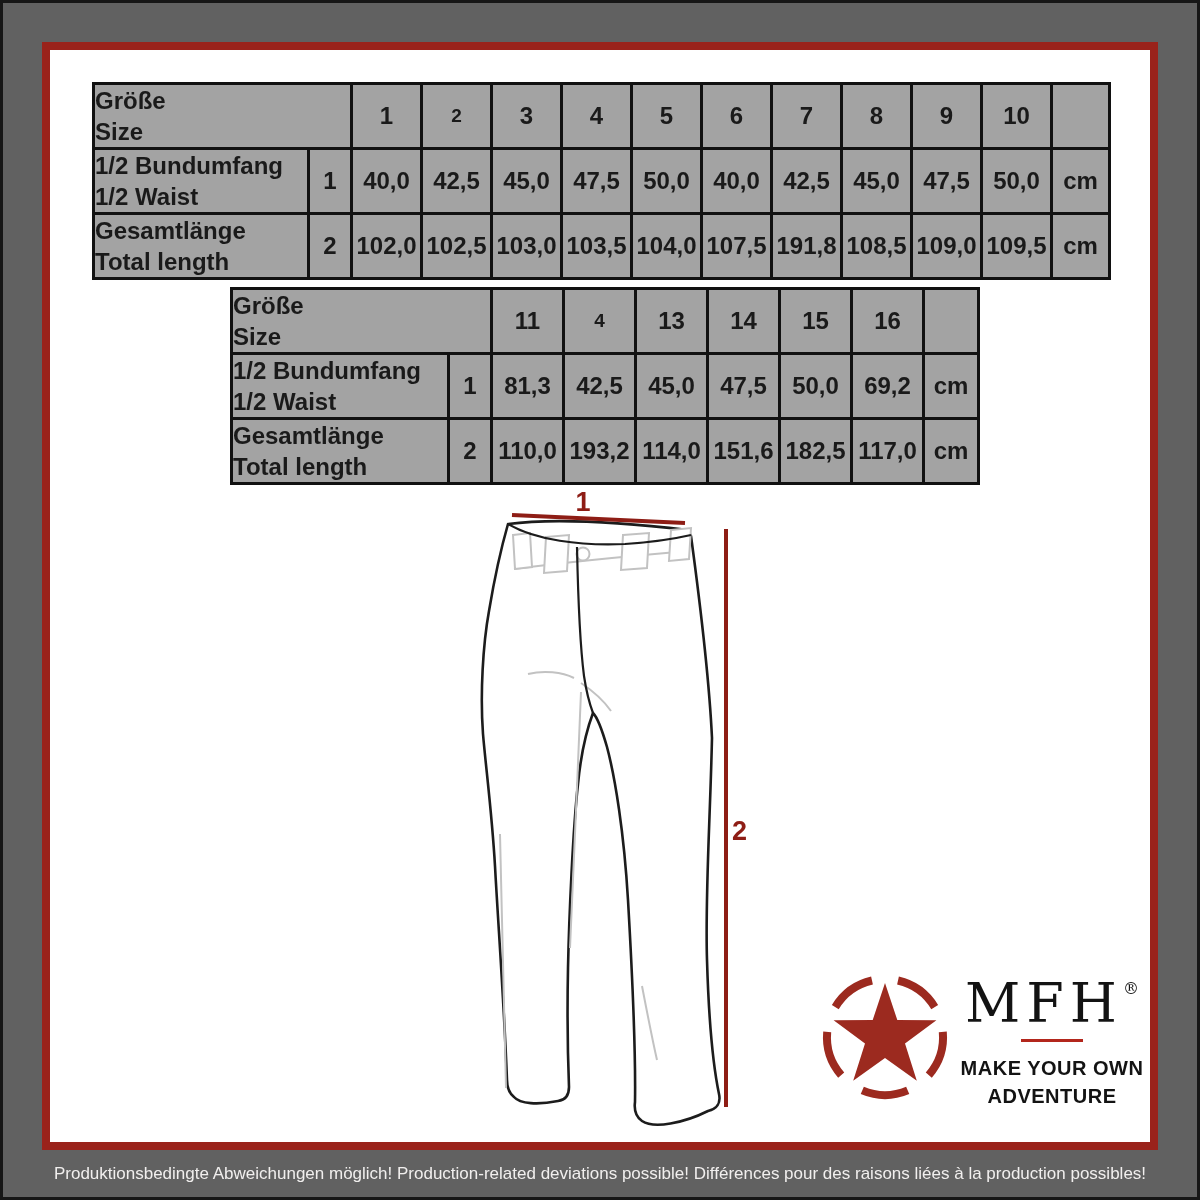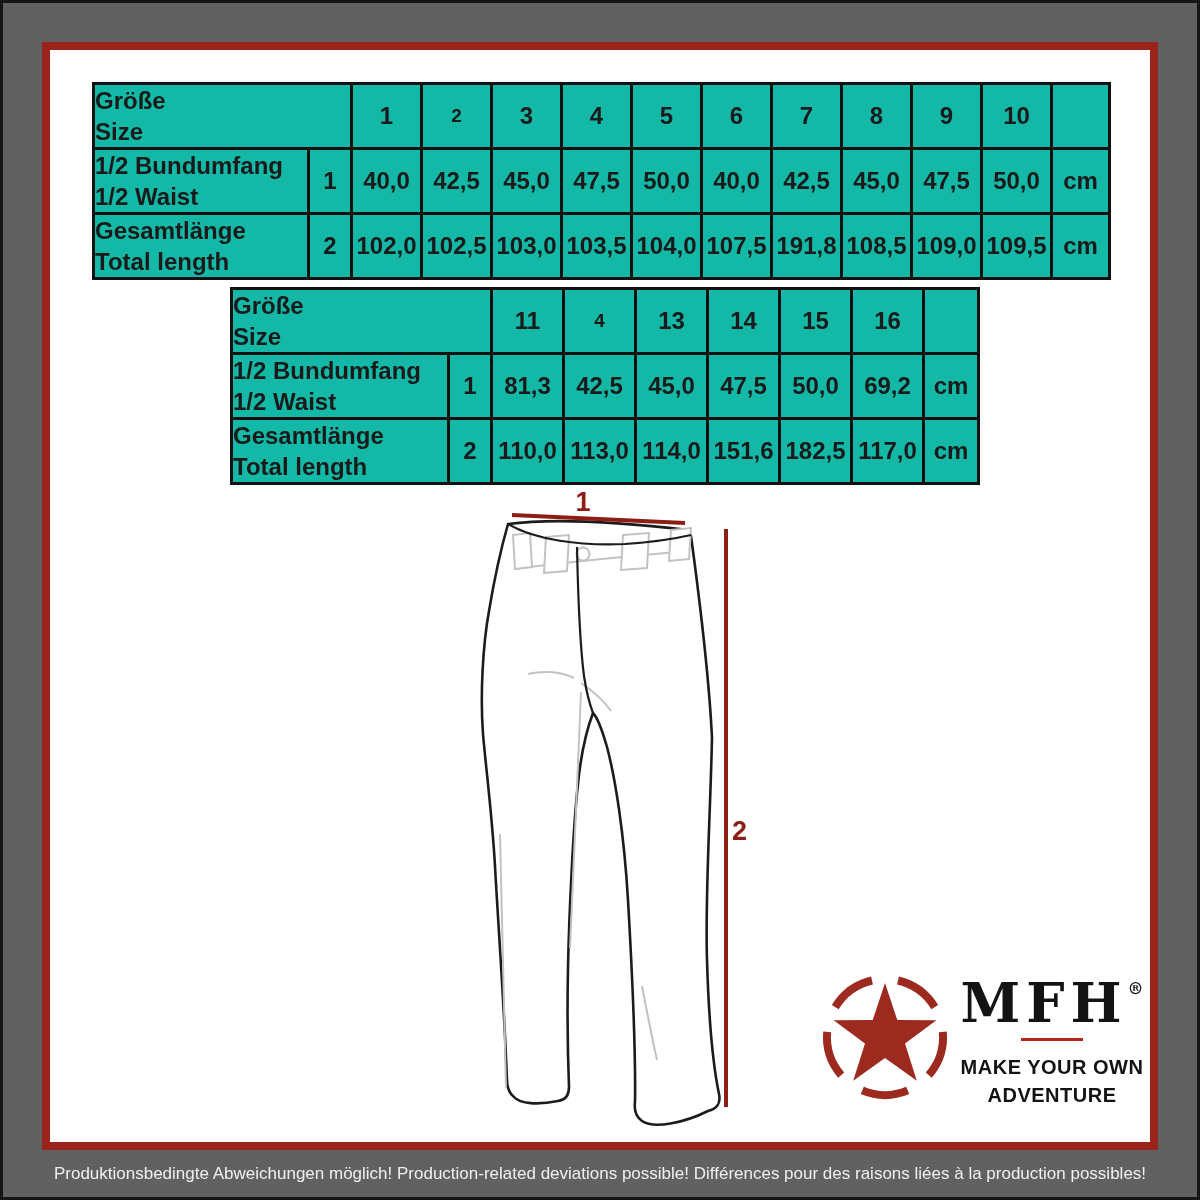--- a/index.html
+++ b/index.html
@@ -1,30 +1,30 @@
 <!DOCTYPE html>
 <html><head>
 <meta charset="utf-8">
 <style>
   html,body{margin:0;padding:0;}
   body{width:1200px;height:1200px;background:#616161;font-family:"Liberation Sans",sans-serif;}
   .frame{position:relative;width:1200px;height:1200px;background:#616161;overflow:hidden;}
   .outer-border{position:absolute;inset:0;border:3px solid #161616;pointer-events:none;z-index:10;}
   .panel{position:absolute;left:42px;top:42px;width:1116px;height:1108px;background:#ffffff;border:8px solid #9A231B;box-sizing:border-box;}
-  table.size-table{position:absolute;border-collapse:collapse;table-layout:fixed;background:#14b8a6;}
+  table.size-table{position:absolute;border-collapse:collapse;table-layout:fixed;background:#a3a3a3;}
   table.size-table td{border:3px solid #111;color:#1a1a1a;font-weight:bold;vertical-align:middle;padding:0;overflow:hidden;}
   td.lbl{text-align:left;padding-left:9px;font-size:24px;line-height:31px;}
   td.num{text-align:center;font-size:24px;}
   td.sz-small{font-size:19px;}
   #table1{left:92px;top:82px;}
   #table2{left:230px;top:287px;}
   .diagram-svg{position:absolute;left:440px;top:490px;}
   .logo-star-svg{position:absolute;left:820px;top:972px;}
   .wordmark{position:absolute;left:952px;top:960px;width:200px;text-align:center;color:#131313;}
-  .brand{font-family:"DejaVu Serif",serif;font-weight:bold;font-size:54px;line-height:58px;letter-spacing:6px;white-space:nowrap;}
+  .brand{font-family:"DejaVu Serif",serif;font-weight:normal;font-size:54px;line-height:58px;letter-spacing:6px;white-space:nowrap;}
   .brand sup{font-size:16px;letter-spacing:0;vertical-align:28px;}
   .brand-rule{width:62px;height:3px;background:#B3261C;margin:6px auto 12px auto;}
   .tagline{font-size:20px;font-weight:bold;line-height:28px;letter-spacing:0.5px;}
   .footer{position:absolute;left:3px;right:3px;top:1151px;height:40px;line-height:46px;text-align:center;color:#f1efee;font-size:17px;}
 </style>
 </head>
 <body>
 
 <div class="frame">
   <div class="panel"></div>
@@ -142,21 +142,21 @@
       <td class="num">69,2</td>
       <td class="num">cm</td>
     </tr>
     <tr style="height:64px">
       <td class="lbl">
         <div>Gesamtlänge</div>
         <div>Total length</div>
       </td>
       <td class="num">2</td>
       <td class="num">110,0</td>
-      <td class="num">113,0</td>
+      <td class="num">193,2</td>
       <td class="num">114,0</td>
       <td class="num">151,6</td>
       <td class="num">182,5</td>
       <td class="num">117,0</td>
       <td class="num">cm</td>
     </tr>
   </tbody>
     </table>
 
   <svg class="diagram-svg" width="340" height="650" viewBox="0 0 340 650">

